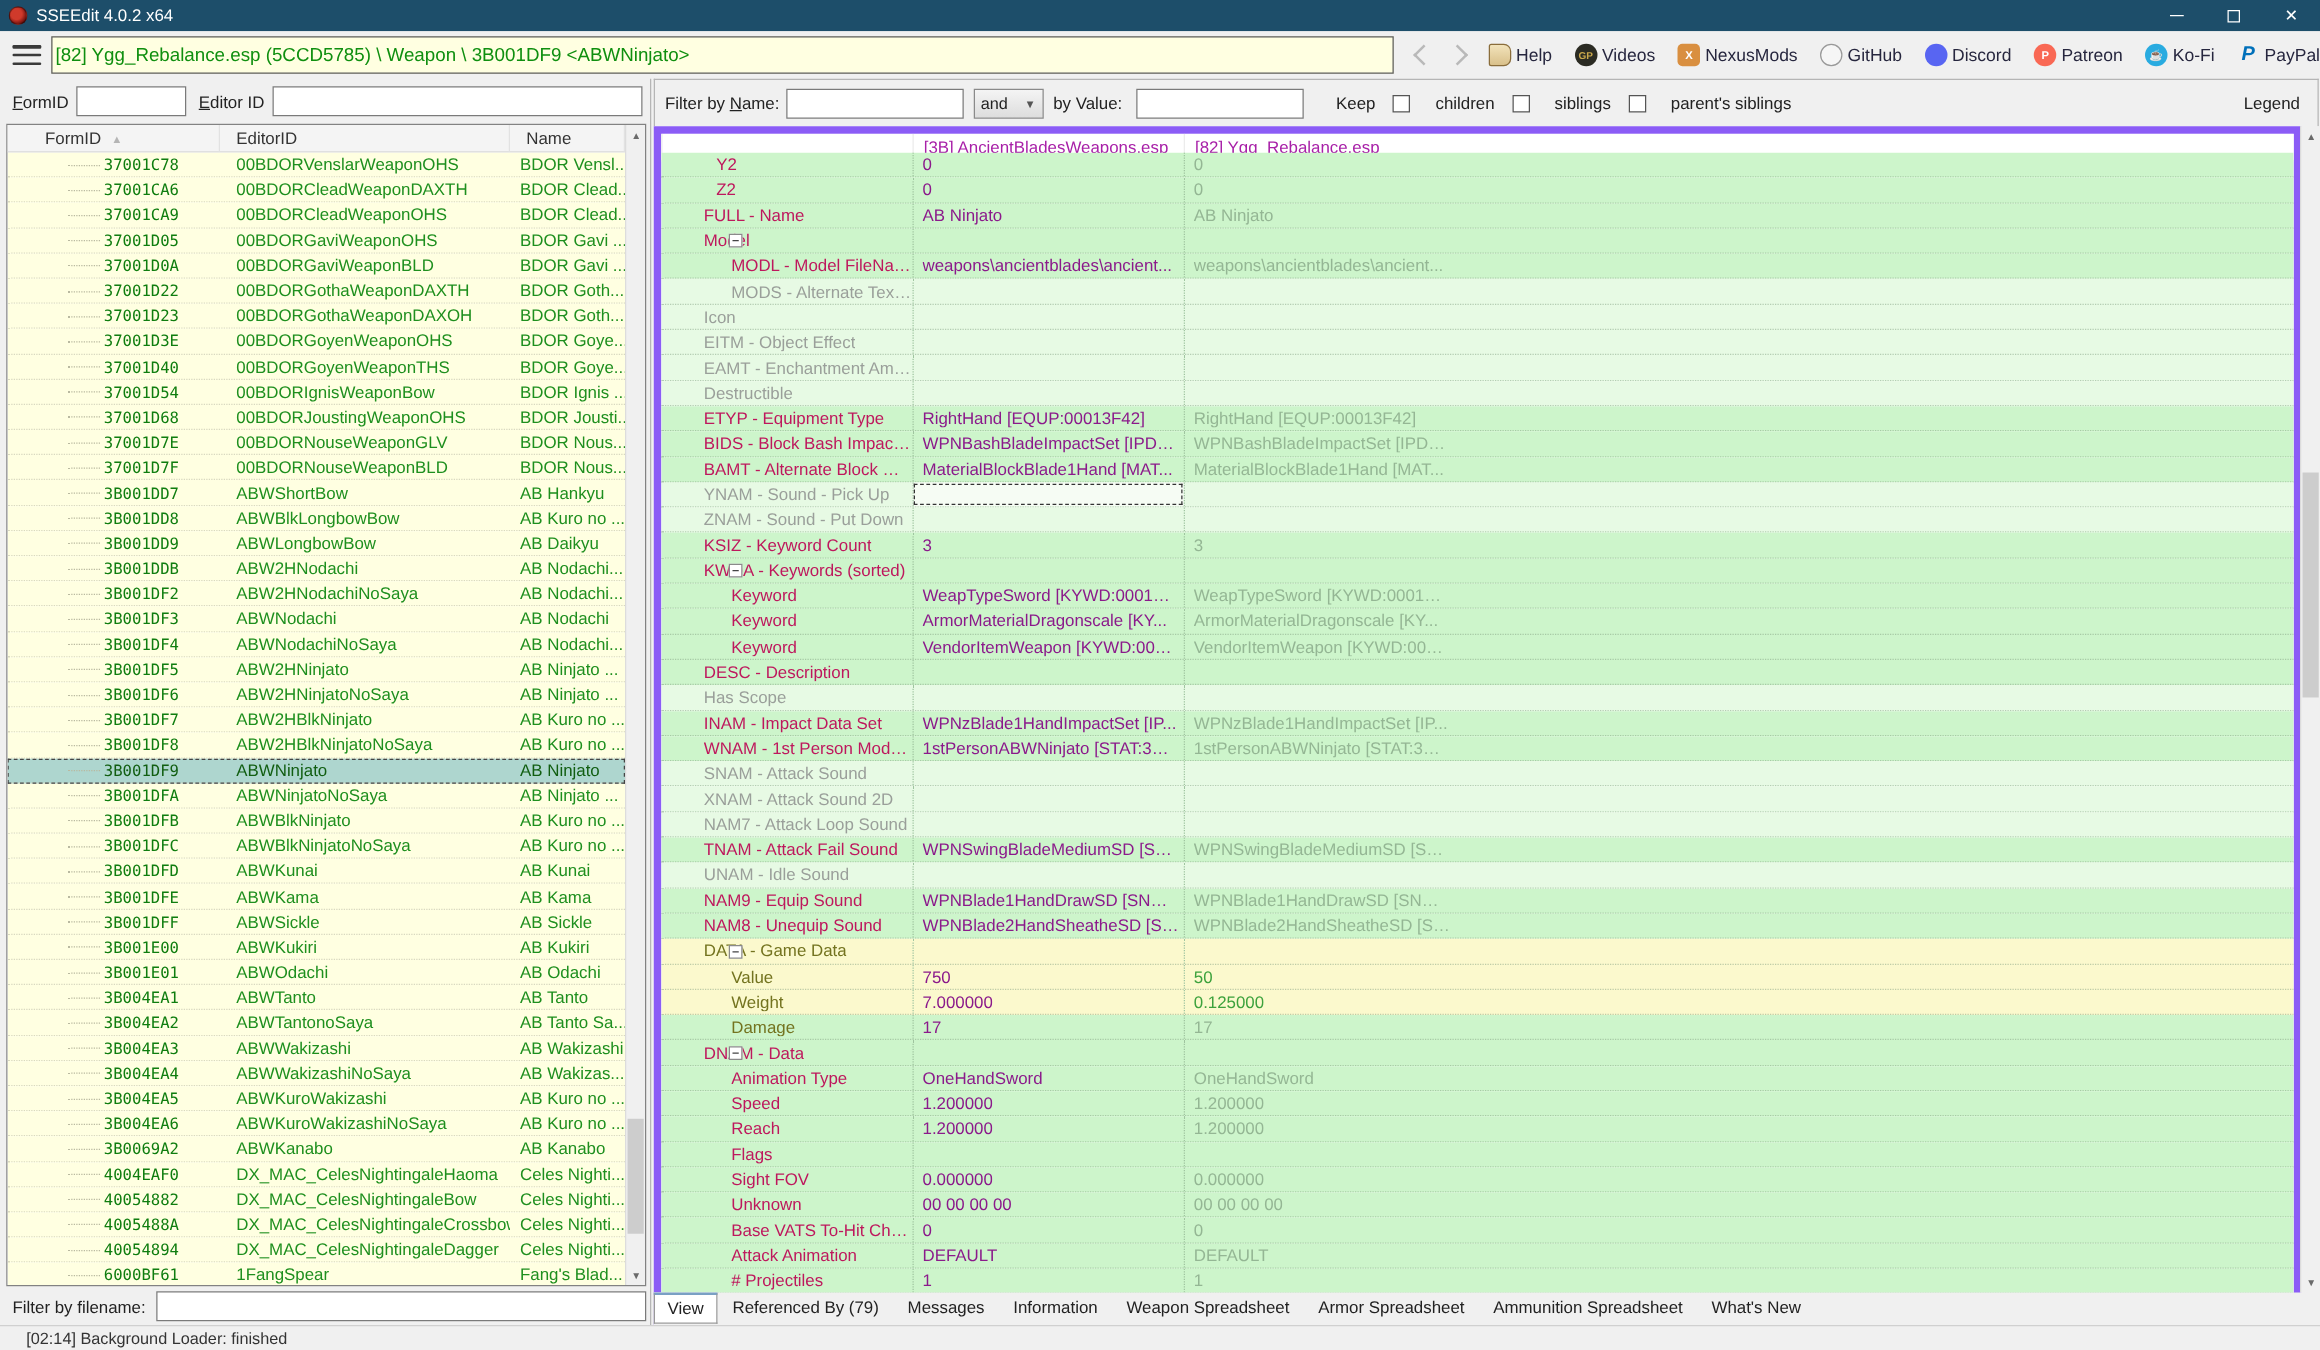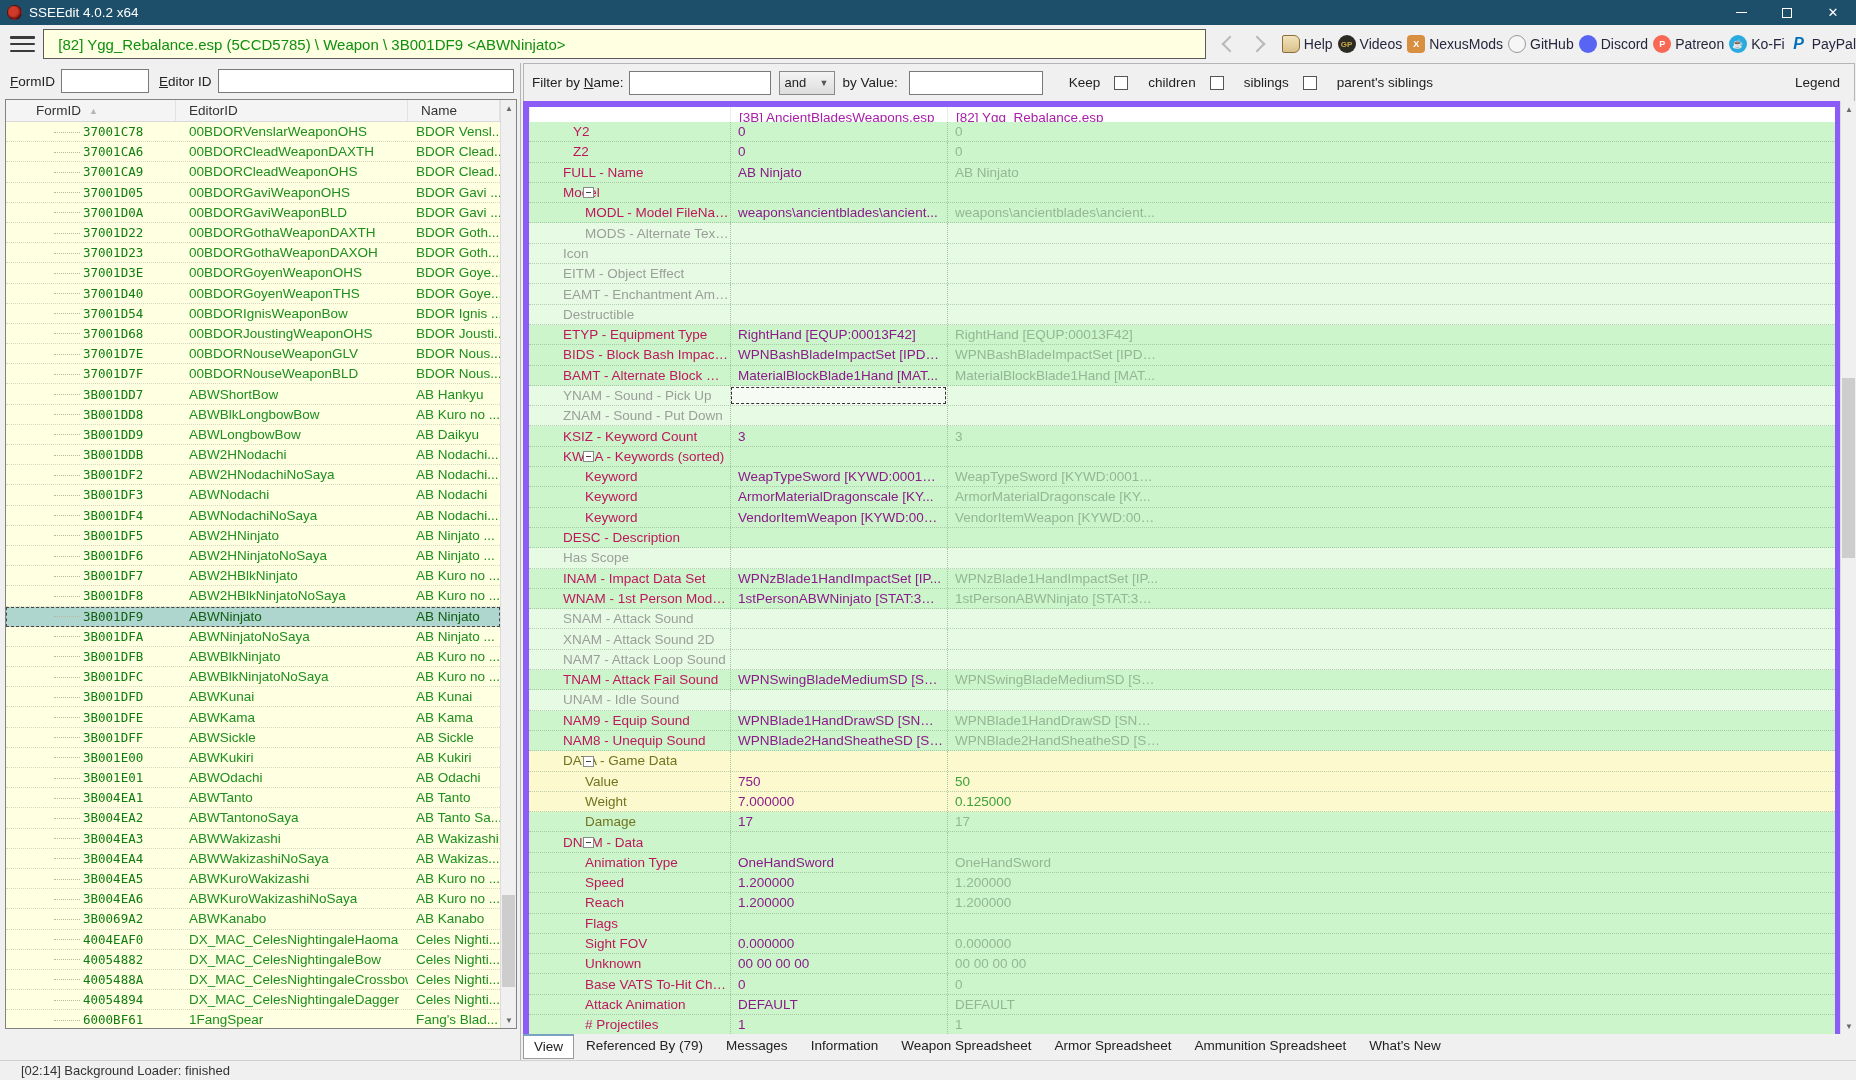--- a/index.html
+++ b/index.html
@@ -16,27 +16,27 @@
   .titletext { font-size:13.5px; }
   .winbtns { margin-left:auto; display:flex; height:100%; }
   .winbtn { width:46px; height:100%; display:flex; align-items:center; justify-content:center; color:#fff; font-size:13px; }
   .winbtn .sq { width:10px; height:10px; border:1px solid #fff; display:block;}
   .winbtn .mini { width:11px; height:1px; background:#fff; display:block;}
   
   .toolbar { position:absolute; left:0; top:25px; width:1856px; height:38px; background:#f0f0f0; display:flex; align-items:center; }
   .hamburger { width:26px; height:20px; margin:0 8px 0 10px; display:flex; flex-direction:column; justify-content:space-between; padding:2px 0; }
   .hamburger span { height:2.5px; background:#3a3a3a; border-radius:1px; }
   .breadcrumb { width:1194px; height:30px; background:#ffffe1; border:1px solid #5a5a5a; color:#0f8f0f;
-    display:flex; align-items:center; padding:0 14px; font-size:15px; white-space:nowrap; overflow:hidden;}
+    display:flex; align-items:center; padding:0 2px; font-size:15px; white-space:nowrap; overflow:hidden;}
   .navarrows { display:flex; gap:14px; margin:0 10px 0 14px; }
   .navarrow { width:16px; height:16px; position:relative; }
   .navarrow::before { content:""; position:absolute; top:2px; width:10px; height:10px; border-left:2px solid #b9b9b9; border-bottom:2px solid #b9b9b9; }
   .navarrow.back::before { left:4px; transform:rotate(45deg); }
   .navarrow.fwd::before  { left:1px; transform:rotate(225deg); }
-  .links { display:flex; align-items:center; gap:5px; margin-left:6px; color:#26263e; }
+  .links { display:flex; align-items:center; gap:18px; margin-left:6px; color:#26263e; }
   .linkitem { display:flex; align-items:center; gap:4px; white-space:nowrap; font-size:14px; }
   .ic { width:18px; height:18px; display:inline-flex; align-items:center; justify-content:center; border-radius:3px; font-size:9px; font-weight:bold; color:#fff; }
   .ic-book { background:linear-gradient(#f2e3bb,#d9c08a); border:1px solid #8a6d3b; border-radius:2px 6px 6px 2px; }
   .ic-gp { background:#2b2b23; color:#caa84c; border-radius:50%; font-size:8px;}
   .ic-nexus { background:#d98f40; border-radius:4px; color:#fff; }
   .ic-github { background:#f6f6f6; border:1px solid #999; border-radius:50%; color:#24292e; font-size:11px;}
   .ic-discord { background:#5865F2; border-radius:50%; }
   .ic-patreon { background:#f96854; border-radius:50%; }
   .ic-kofi { background:#29abe0; border-radius:50%; }
   .ic-paypal { background:transparent; color:#0070ba; font-size:16px; font-weight:bold; font-style:italic; }
@@ -422,20 +422,24 @@
           <span class="c eid">1FangSpear</span>
           <span class="c nm">Fang's Blad...</span>
         </div>
       </div>
     <div class="lscroll">
       <span class="arr up">▲</span>
       <span class="thumb"></span>
       <span class="arr dn">▼</span>
     </div>
   </div>
+  <div class="lfilename">
+    <label>Filter by filename:</label>
+    <input class="box" id="filename-input" style="">
+  </div>
 </div>
 
 <div class="rightpanel">
   <div class="rfilter">
     <span class="lbl">Filter by <u>N</u>ame:</span>
     <input class="box" id="name-filter" style="">
     <span class="combo">
       <span class="cv">and</span>
       <span class="ca">▼</span>
     </span>

